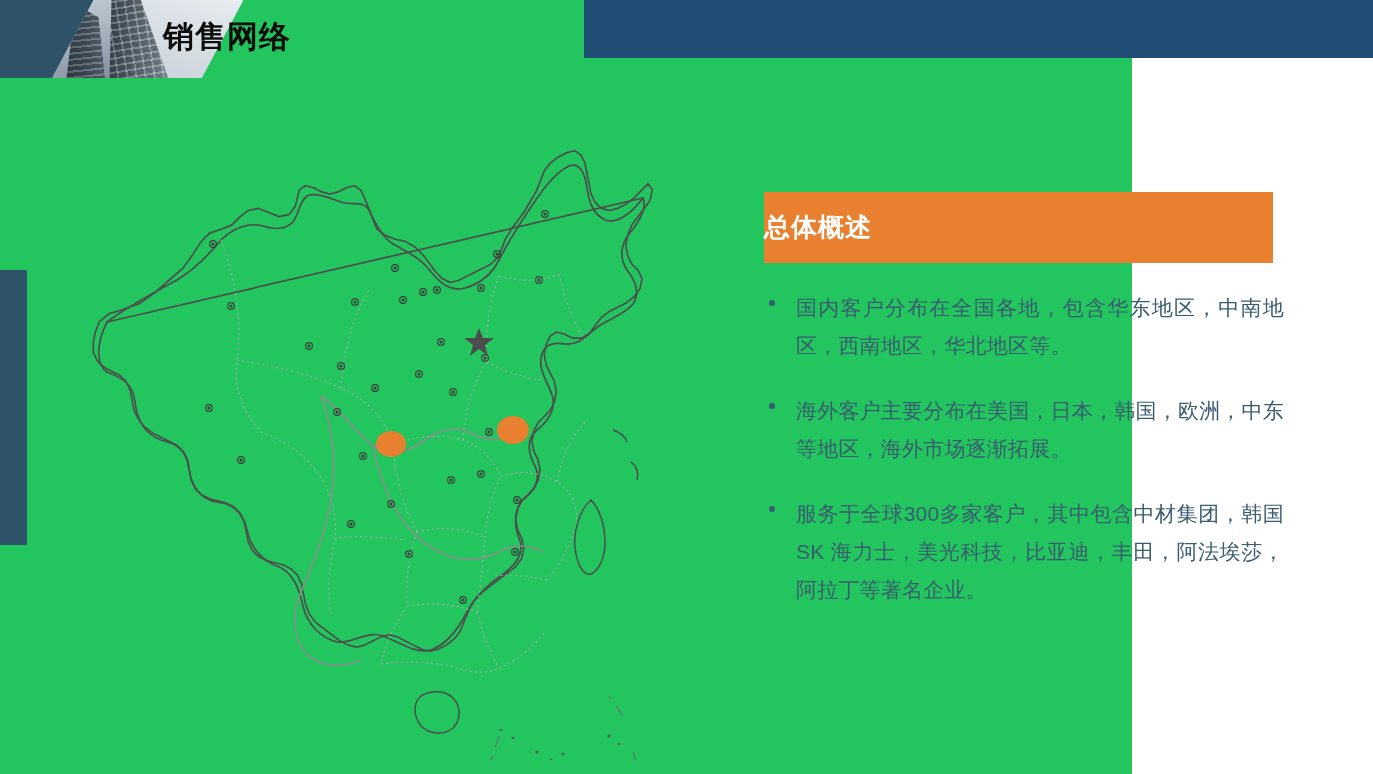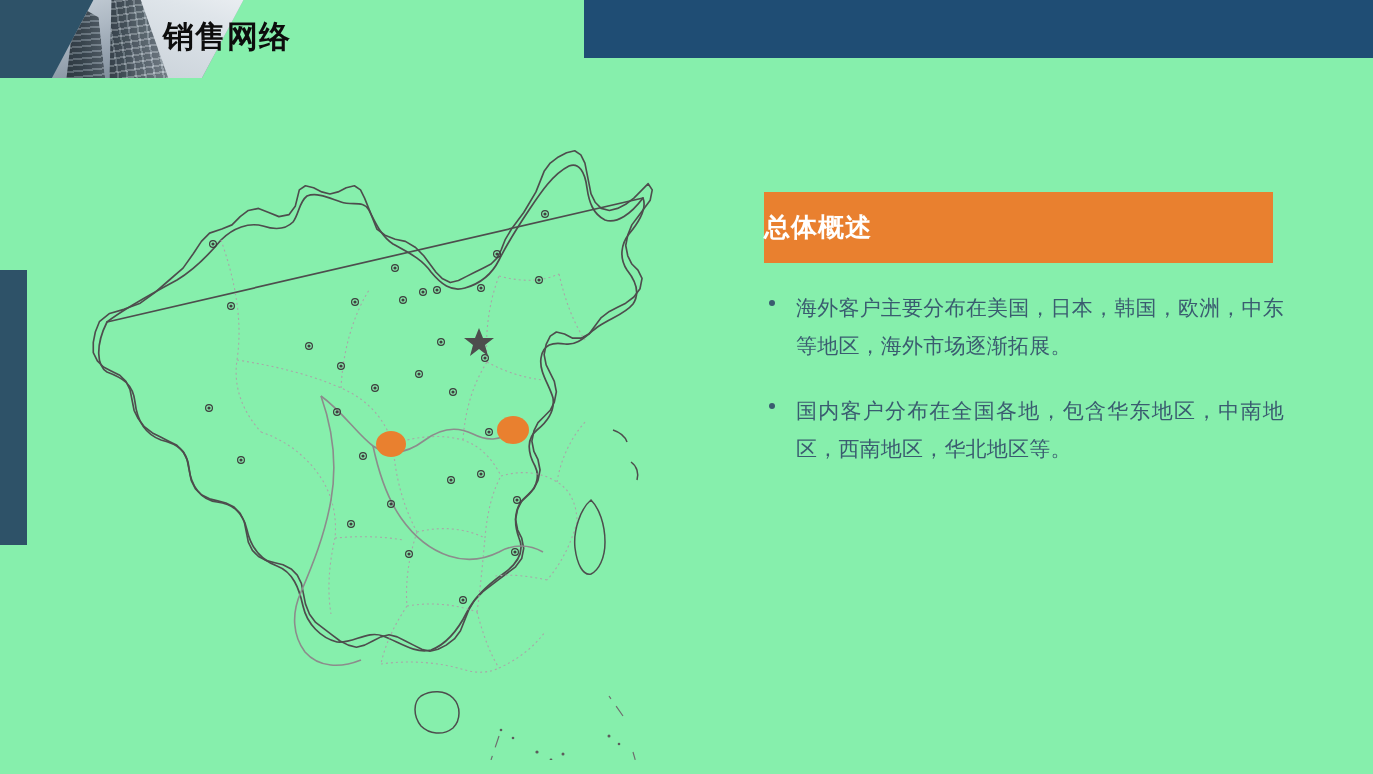--- a/index.html
+++ b/index.html
@@ -7,23 +7,23 @@
   html, body {
     width: 1373px;
     height: 774px;
     background: #ffffff;
     font-family: "Liberation Sans", "DejaVu Sans", sans-serif;
     overflow: hidden;
   }
 
   #slide {
     position: relative;
-    width: 1373px;
+    width: 1132px;
     height: 774px;
-    background: #86efac;
+    background: #22c55e;
   }
 
   
   .header-decor {
     position: absolute;
     left: 0; top: 0;
     width: 420px; height: 78px;
     overflow: hidden;
     pointer-events: none;
   }
@@ -429,21 +429,25 @@
     </svg>
   </div>
 
   <div class="panel-head">
     <span class="panel-head-text">总体概述</span>
   </div>
 
   <div class="bullets">
     <div class="bullet-row">
       <span class="bullet-dot"></span>
+      <span class="bullet-text">国内客户分布在全国各地，包含华东地区，中南地区，西南地区，华北地区等。</span>
+    </div>
+    <div class="bullet-row">
+      <span class="bullet-dot"></span>
       <span class="bullet-text">海外客户主要分布在美国，日本，韩国，欧洲，中东等地区，海外市场逐渐拓展。</span>
     </div>
     <div class="bullet-row">
       <span class="bullet-dot"></span>
-      <span class="bullet-text">国内客户分布在全国各地，包含华东地区，中南地区，西南地区，华北地区等。</span>
+      <span class="bullet-text">服务于全球300多家客户，其中包含中材集团，韩国SK 海力士，美光科技，比亚迪，丰田，阿法埃莎，阿拉丁等著名企业。</span>
     </div>
   </div>
 
 </div>
 
 </body></html>

